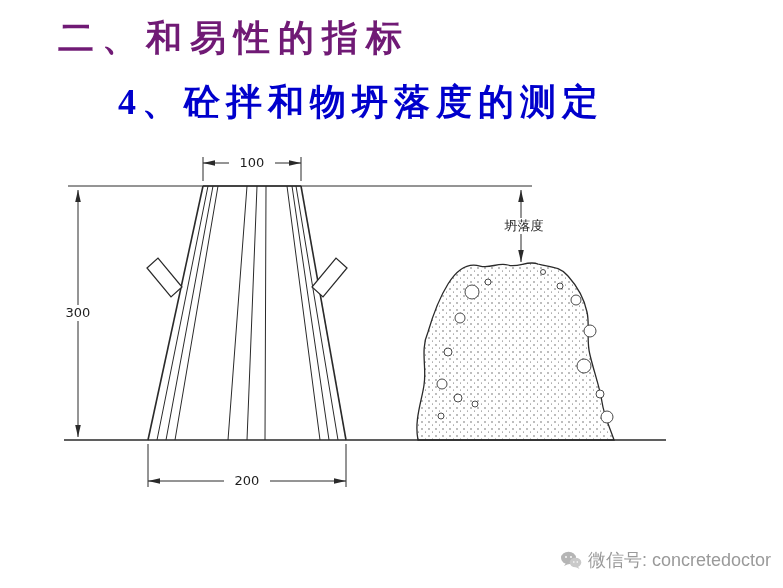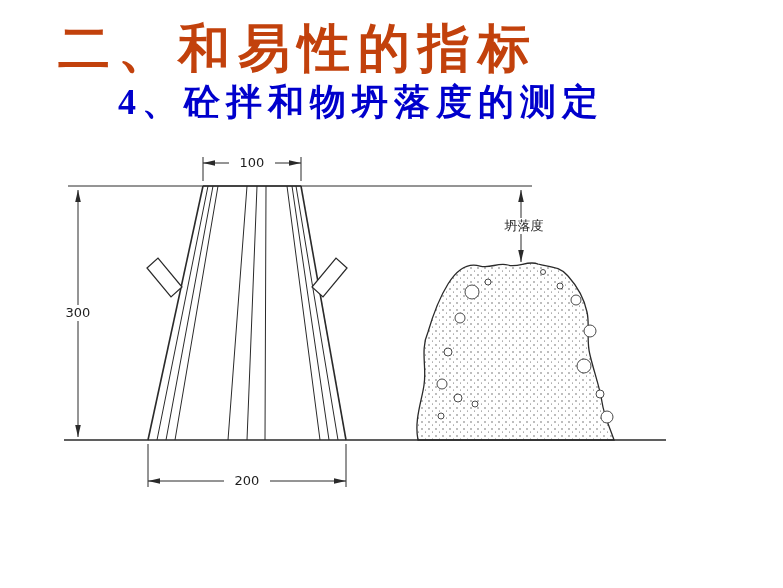--- a/index.html
+++ b/index.html
@@ -7,23 +7,23 @@
     position:relative;
     width:783px;height:588px;
     background:#ffffff;
     overflow:hidden;
     font-family:"Liberation Sans","DejaVu Sans",sans-serif;
   }
   .title1{
     position:absolute;left:58px;top:14px;
     font-family:"Liberation Serif","DejaVu Serif",serif;
     font-weight:bold;
-    font-size:52px;
+    font-size:36px;
     letter-spacing:8px;
-    color:#c2410c;
+    color:#701a75;
     white-space:nowrap;
   }
   .title2{
     position:absolute;left:118px;top:78px;
     font-family:"Liberation Serif","DejaVu Serif",serif;
     font-weight:bold;
     font-size:36px;
     letter-spacing:6px;
     color:#0000cc;
     white-space:nowrap;
@@ -142,14 +142,27 @@
       </g>
     </g>
 
     <g>
       <line x1="521" y1="190" x2="521" y2="262" stroke="#2a2a2a" stroke-width="1" marker-start="url(#arr)" marker-end="url(#arr)"></line>
       <rect x="495" y="218" width="57" height="16" fill="#ffffff"></rect>
       <text class="dim-text" x="524" y="230" text-anchor="middle">坍落度</text>
     </g>
   </svg>
 
+  <div class="watermark">
+    <svg width="22" height="20" viewBox="0 0 22 20">
+      <ellipse cx="8.5" cy="8" rx="7.5" ry="6.2" fill="#b5b5b5"></ellipse>
+      <path d="M4 16 L6.5 12.5 L9.5 13.5 Z" fill="#b5b5b5"></path>
+      <ellipse cx="15.5" cy="12.5" rx="5.8" ry="4.8" fill="#c9c9c9"></ellipse>
+      <path d="M19.5 19 L17.5 15.8 L15 16.8 Z" fill="#c9c9c9"></path>
+      <circle cx="6" cy="7" r="0.9" fill="#ffffff"></circle>
+      <circle cx="11" cy="7" r="0.9" fill="#ffffff"></circle>
+      <circle cx="13.8" cy="12" r="0.8" fill="#ffffff"></circle>
+      <circle cx="17.3" cy="12" r="0.8" fill="#ffffff"></circle>
+    </svg>
+    <span>微信号: concretedoctor</span>
+  </div>
 
 </div>
 
 </body></html>

